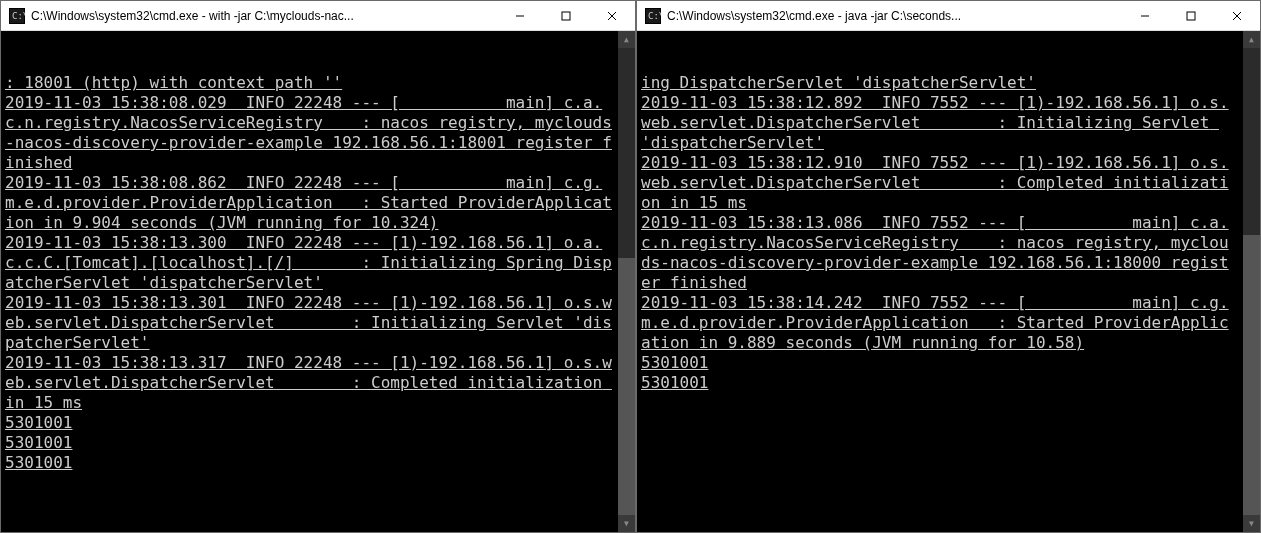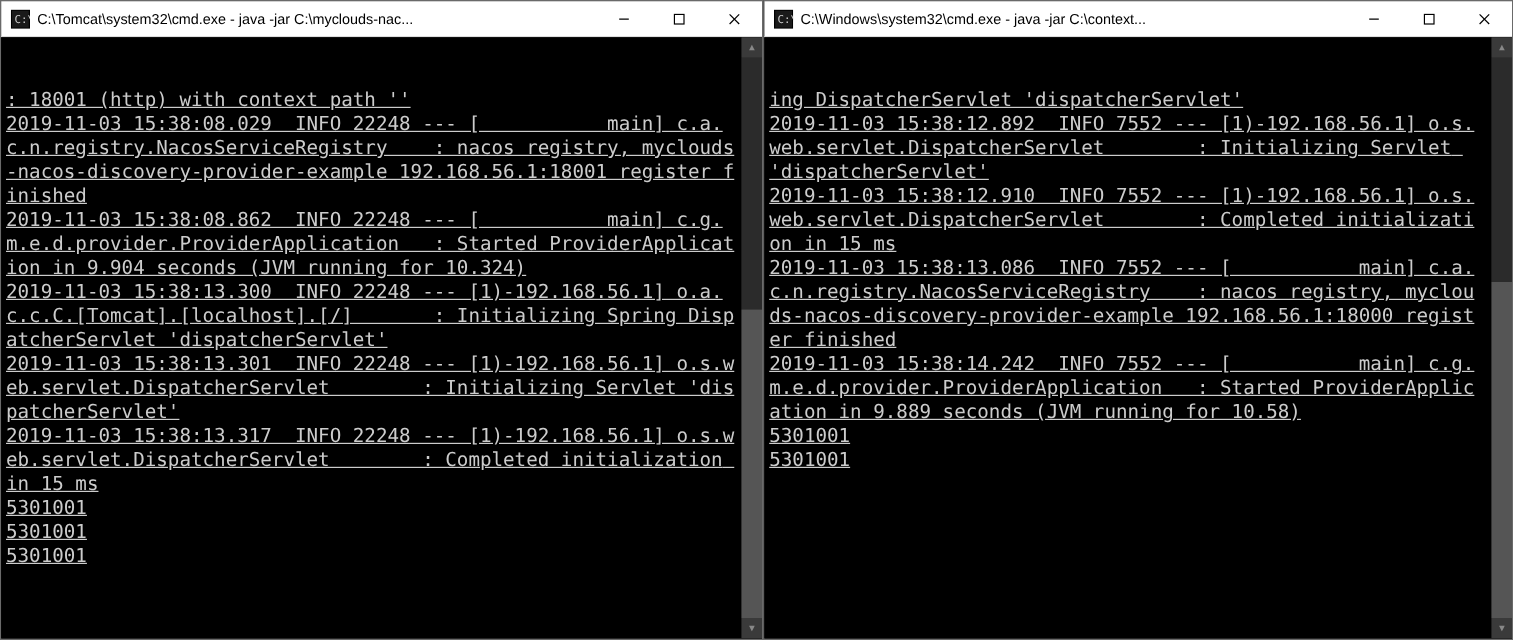--- a/index.html
+++ b/index.html
@@ -137,21 +137,21 @@
 
 <div class="window window-left">
   <div class="titlebar">
     <span class="titlebar-icon">
       <svg viewBox="0 0 16 16">
         <rect x="0" y="0" width="16" height="16" fill="#000"></rect>
         <rect x="1" y="1" width="14" height="14" fill="#1a1a1a"></rect>
         <text x="3" y="11" font-size="9" fill="#ccc" font-family="monospace">C:\</text>
       </svg>
     </span>
-    <span class="titlebar-title">C:\Tomcat\system32\cmd.exe - java  -jar C:\myclouds-nac...</span>
+    <span class="titlebar-title">C:\Windows\system32\cmd.exe - with  -jar C:\myclouds-nac...</span>
     <div class="window-controls">
       <button class="win-btn">
         <svg viewBox="0 0 10 10">
             <line x1="1" y1="5" x2="9" y2="5" stroke="#000" stroke-width="1"></line>
           </svg>
       </button>
       <button class="win-btn">
         <svg viewBox="0 0 10 10">
             <rect x="1" y="1" width="8" height="8" fill="none" stroke="#000" stroke-width="1"></rect>
           </svg>
@@ -186,21 +186,21 @@
 
 <div class="window window-right">
   <div class="titlebar">
     <span class="titlebar-icon">
       <svg viewBox="0 0 16 16">
         <rect x="0" y="0" width="16" height="16" fill="#000"></rect>
         <rect x="1" y="1" width="14" height="14" fill="#1a1a1a"></rect>
         <text x="3" y="11" font-size="9" fill="#ccc" font-family="monospace">C:\</text>
       </svg>
     </span>
-    <span class="titlebar-title">C:\Windows\system32\cmd.exe - java  -jar C:\context...</span>
+    <span class="titlebar-title">C:\Windows\system32\cmd.exe - java  -jar C:\seconds...</span>
     <div class="window-controls">
       <button class="win-btn">
         <svg viewBox="0 0 10 10">
             <line x1="1" y1="5" x2="9" y2="5" stroke="#000" stroke-width="1"></line>
           </svg>
       </button>
       <button class="win-btn">
         <svg viewBox="0 0 10 10">
             <rect x="1" y="1" width="8" height="8" fill="none" stroke="#000" stroke-width="1"></rect>
           </svg>

